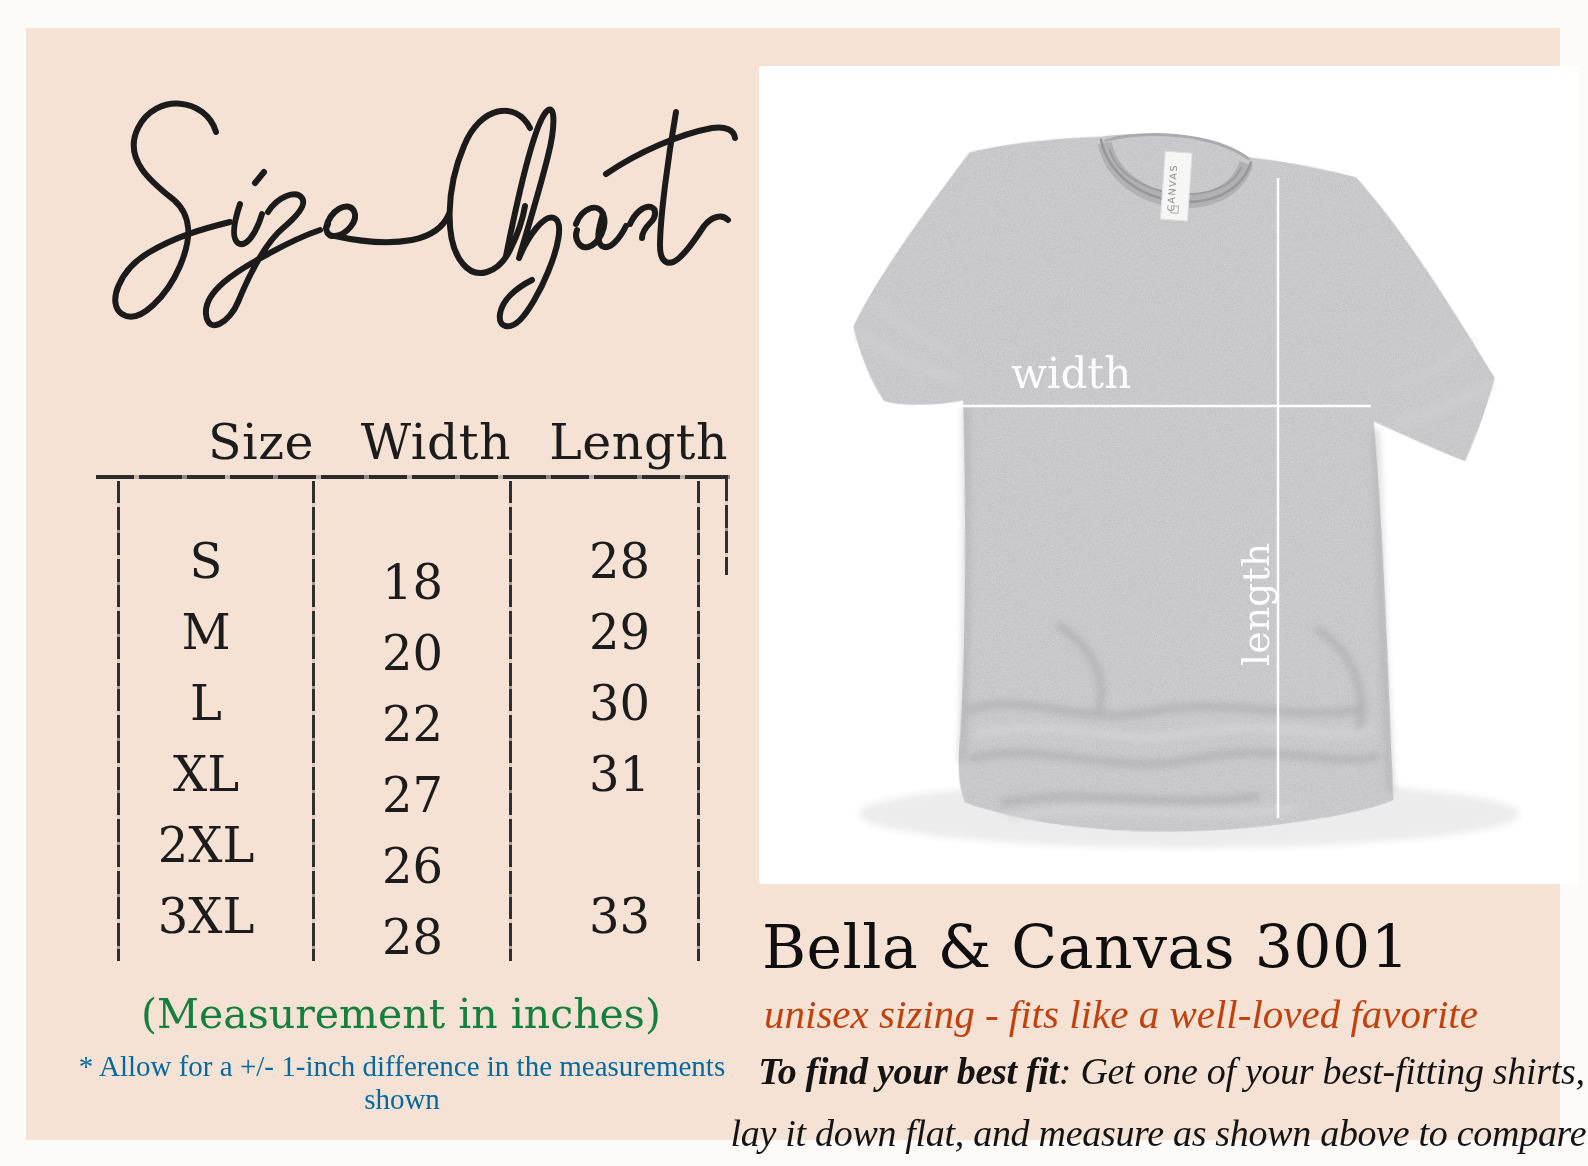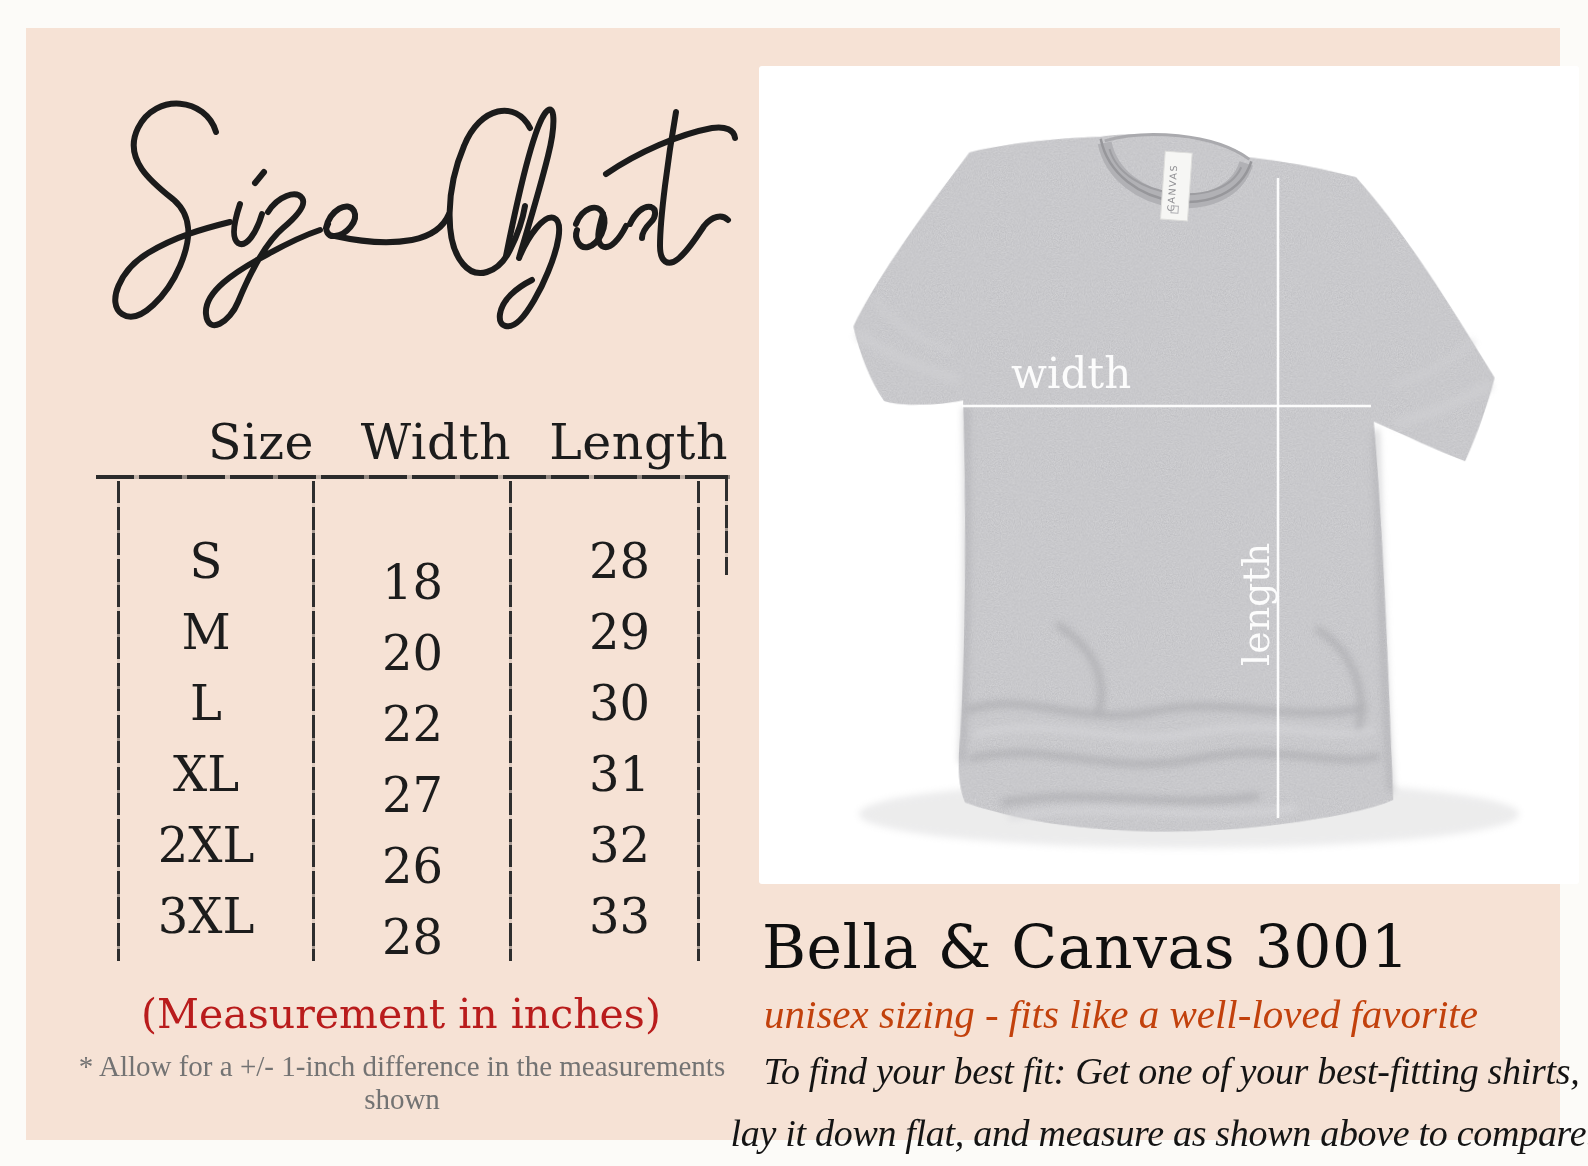--- a/index.html
+++ b/index.html
@@ -41,25 +41,25 @@
 
   .tbl-rows{position:absolute;left:72px;top:497px;width:630px;}
   .tbl-row{display:flex;height:71px;align-items:center;}
   .tbl-row span{display:block;text-align:center;font-size:48px;}
   .td-size{width:216px;}
   .td-width{width:197px;margin-top:43px;}
   .td-length{width:217px;}
 
   .measure-note{
     position:absolute;left:55px;top:962px;width:640px;text-align:center;
-    font-size:41px;color:#b91c1c;
+    font-size:41px;color:#15803d;
   }
   .measure-disclaimer{
     position:absolute;left:38px;top:1022px;width:676px;text-align:center;
-    font-family:"Liberation Serif", serif;font-size:29px;color:#737373;
+    font-family:"Liberation Serif", serif;font-size:29px;color:#0369a1;
   }
 
   
   .photo-box{
     position:absolute;left:733px;top:38px;width:820px;height:818px;
     background:#ffffff;border-radius:3px;
   }
   .photo-box svg{display:block;width:820px;height:818px;}
 
   
@@ -70,21 +70,21 @@
   .product-tagline{
     position:absolute;left:738px;top:962px;
     font-family:"Liberation Serif", serif;font-style:italic;
     font-size:41px;color:#c2410c;
   }
   .fit-tip{
     position:absolute;left:700px;top:1012px;width:874px;text-align:center;
     font-family:"Liberation Serif", serif;font-style:italic;
     font-size:38px;line-height:62px;color:#141414;letter-spacing:-.3px;
   }
-  .fit-tip b{font-weight:normal;margin-left:17px;}
+  .fit-tip b{font-weight:bold;margin-left:17px;}
 </style>
 </head>
 <body>
 
 <div class="canvas">
 
   <span class="sr-only">Size Chart</span>
 
   <svg class="title-svg" viewBox="0 0 660 262" aria-hidden="true">
     <g fill="none" stroke="#1b1b1b" stroke-width="6" stroke-linecap="round" stroke-linejoin="round">
@@ -143,21 +143,20 @@
       <span class="td-length">30</span>
     </div>
     <div class="tbl-row">
       <span class="td-size">XL</span>
       <span class="td-width">27</span>
       <span class="td-length">31</span>
     </div>
     <div class="tbl-row">
       <span class="td-size">2XL</span>
       <span class="td-width">26</span>
-      <span class="td-length">32</span>
     </div>
     <div class="tbl-row">
       <span class="td-size">3XL</span>
       <span class="td-width">28</span>
       <span class="td-length">33</span>
     </div>
   </div>
 
   <div class="measure-note">(Measurement in inches)</div>
   <div class="measure-disclaimer">* Allow for a +/- 1-inch difference in the measurements shown</div>

